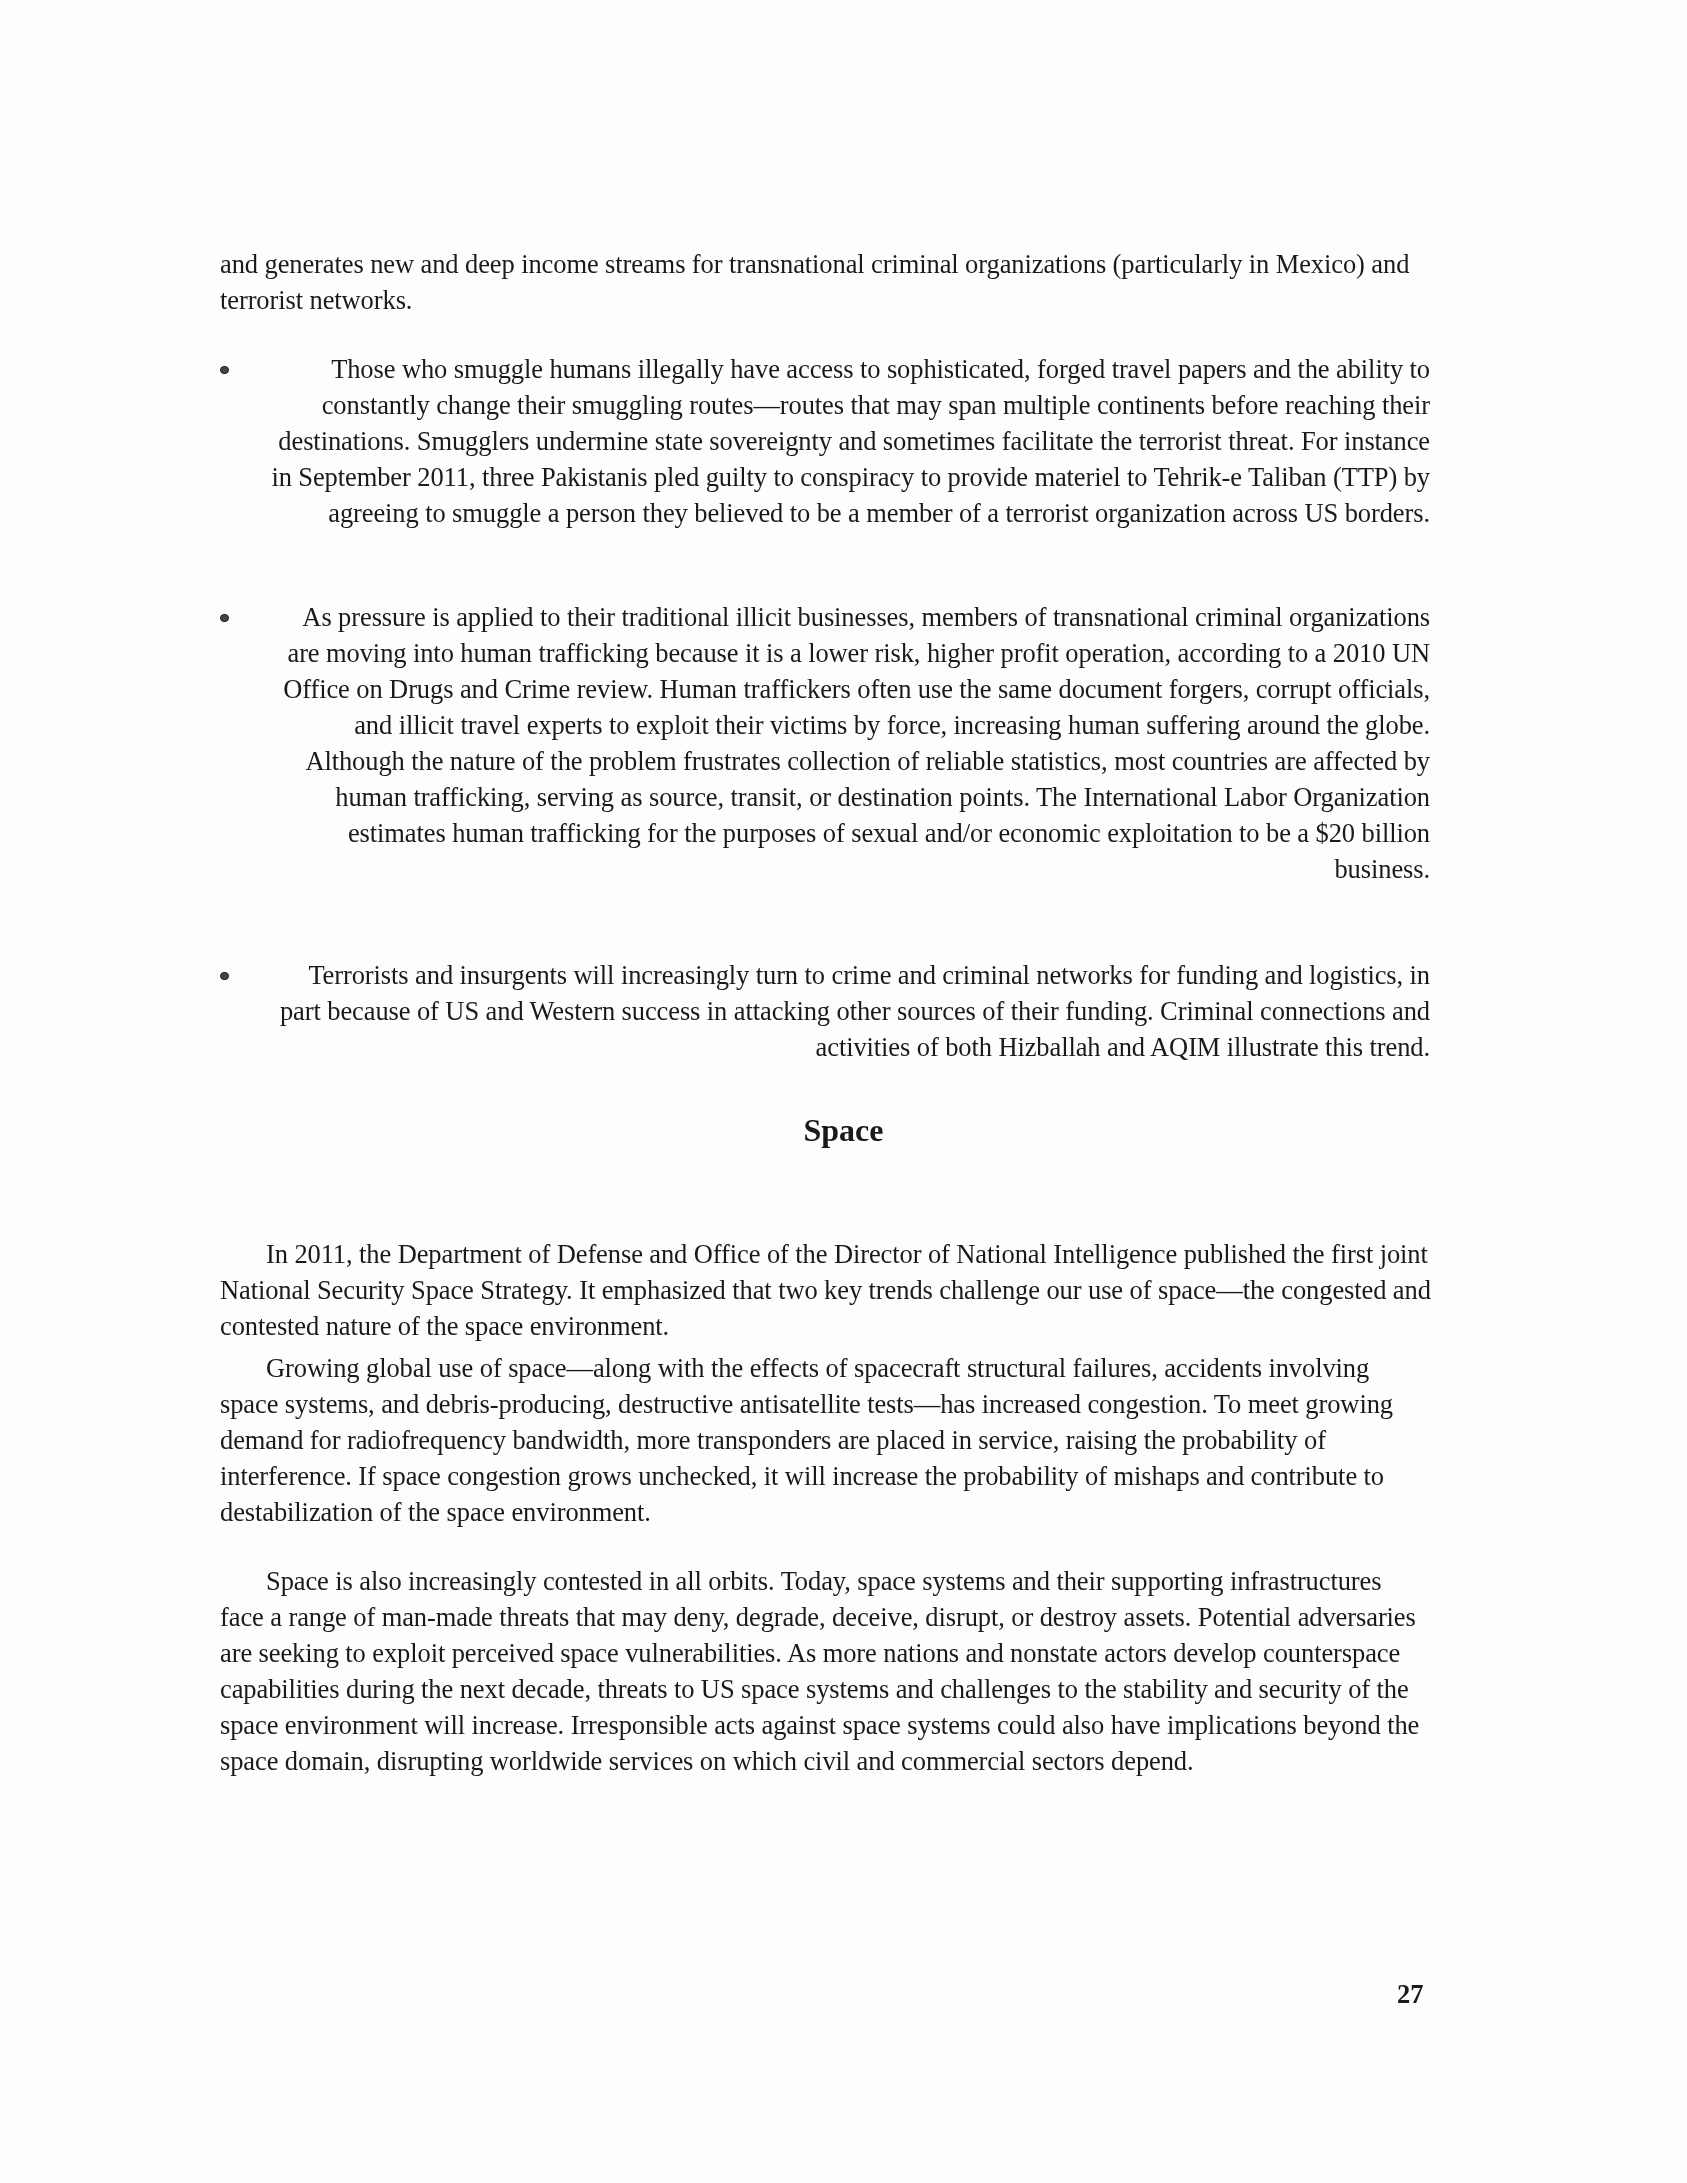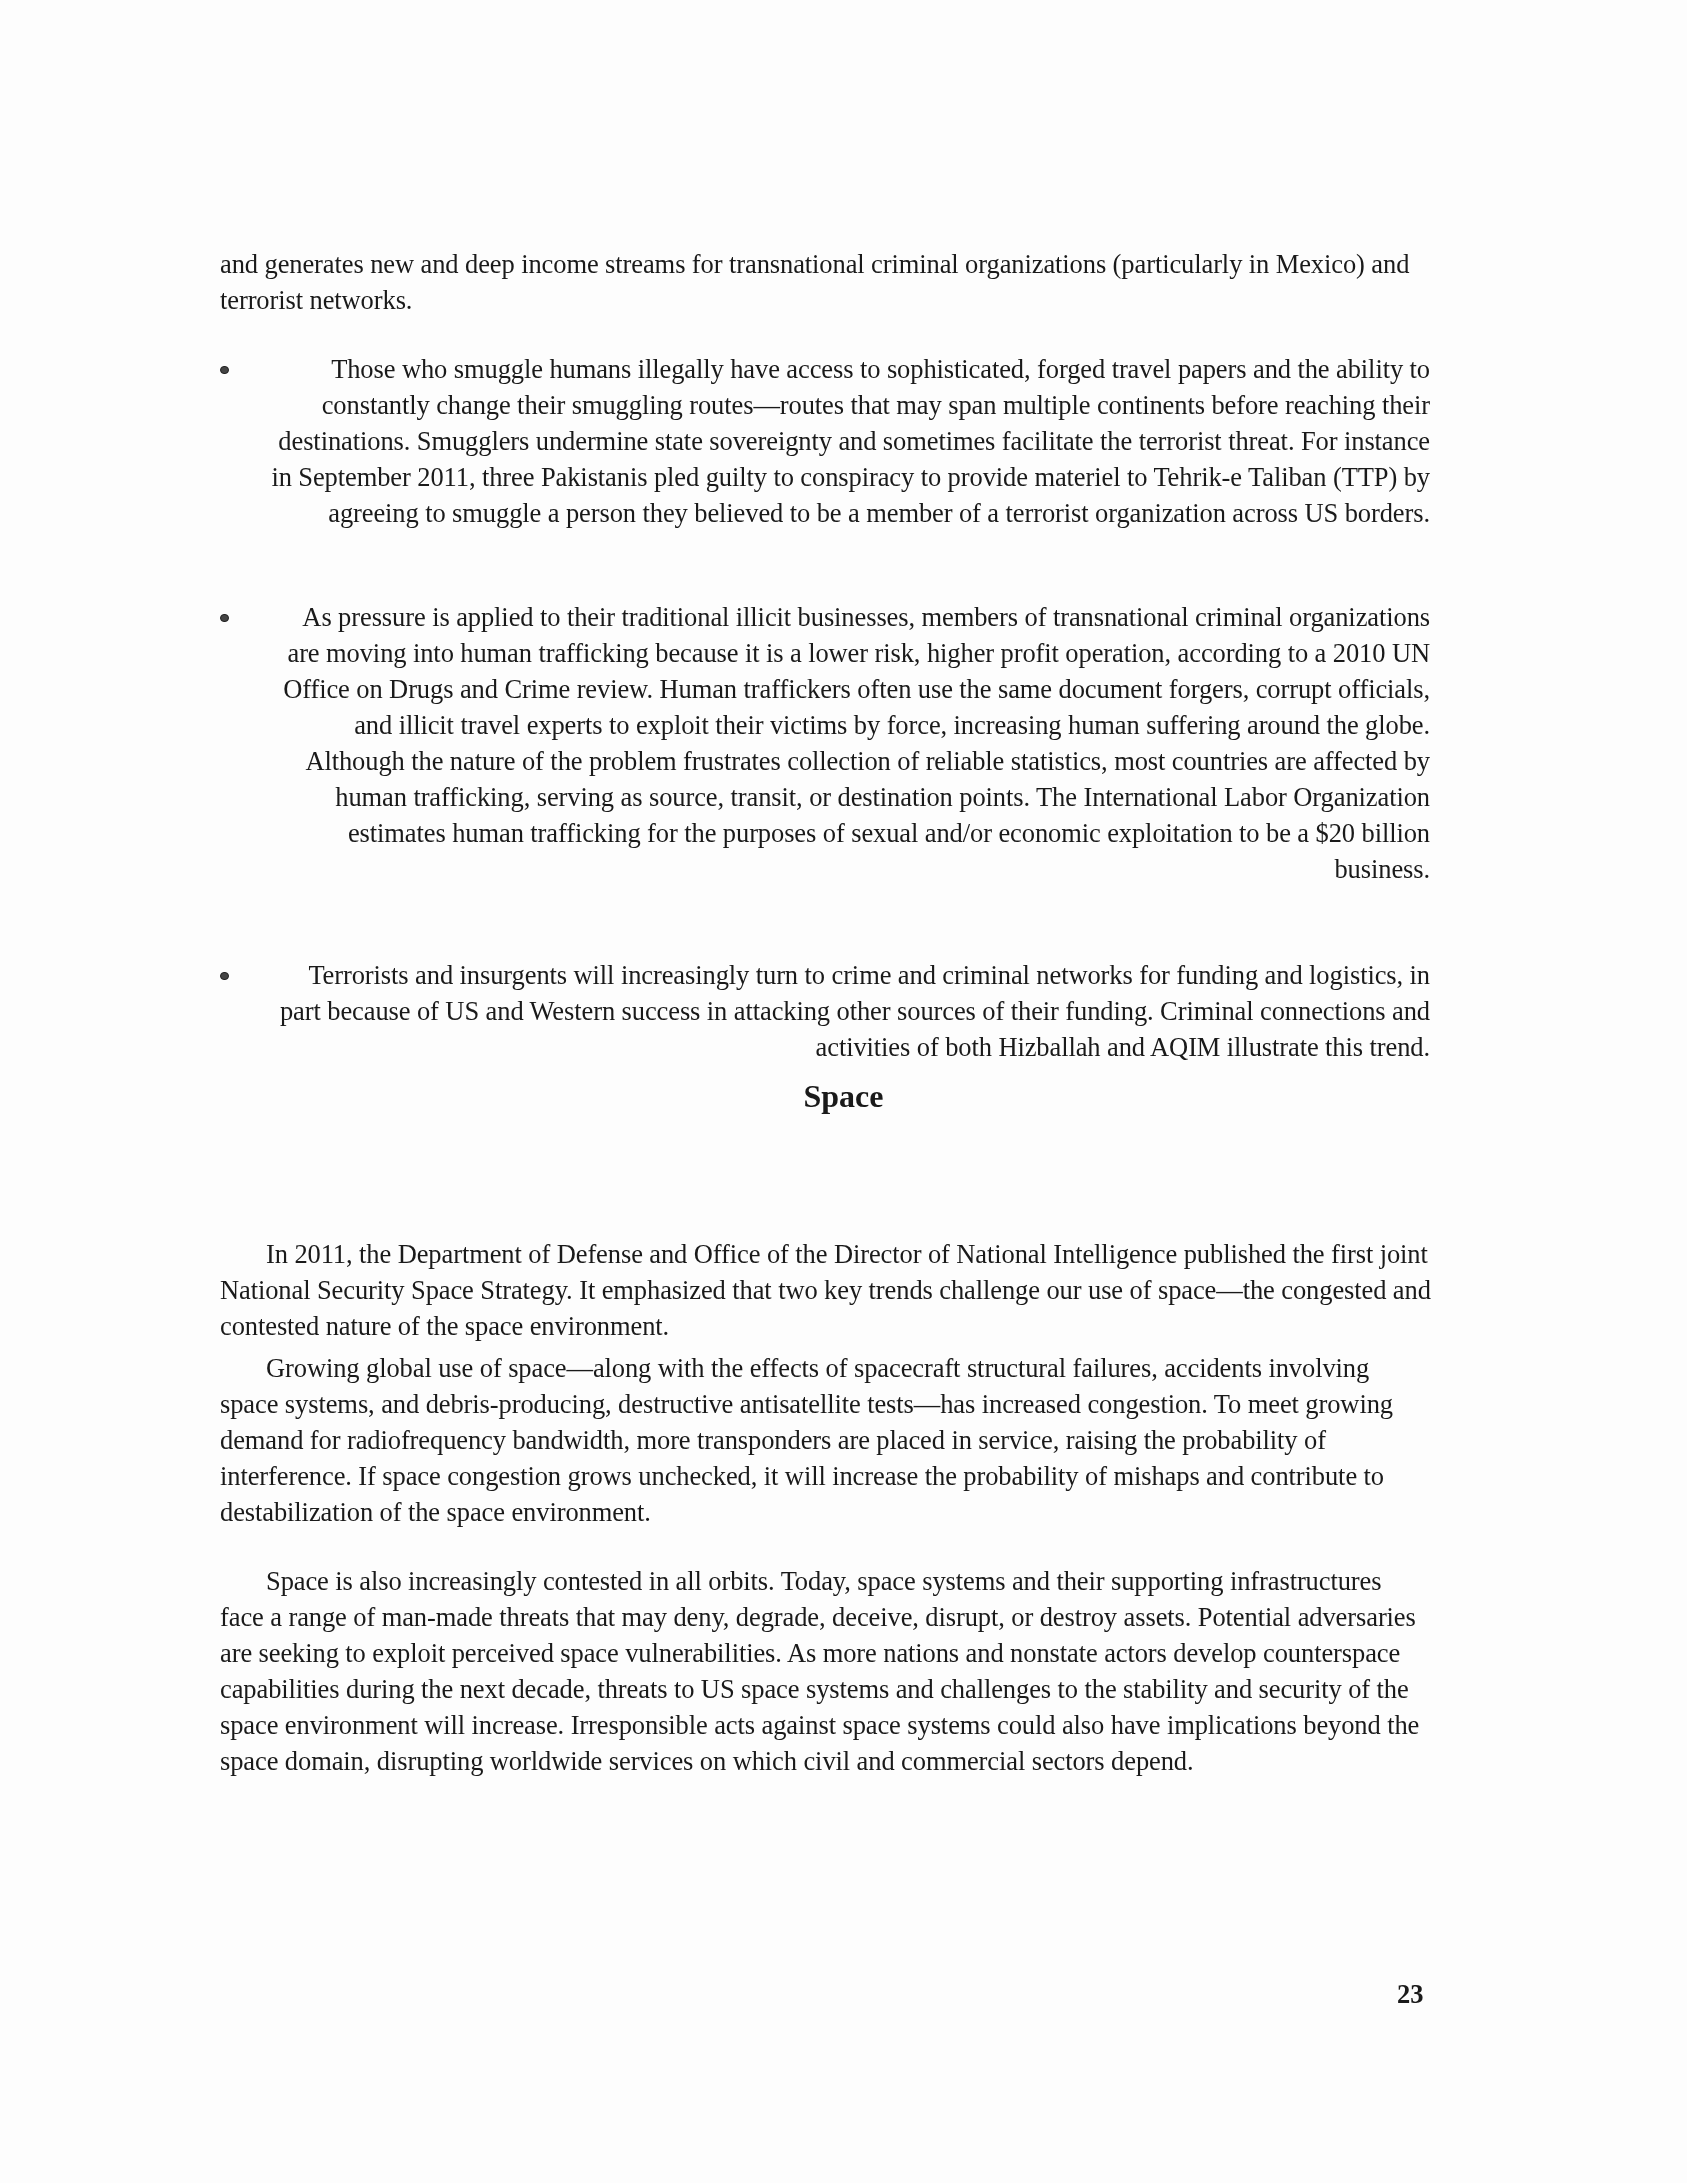--- a/index.html
+++ b/index.html
@@ -20,21 +20,21 @@
   .para { left: 220px; width: 1211px; }
   .indent { text-indent: 46px; }
   .bullet-item { left: 220px; width: 1211px; text-align: right; }
   .bullet-dot {
     position: absolute; left: 0; top: 14.6px;
     width: 8.6px; height: 8.6px; border-radius: 50%;
     background: #444; border: 1.3px solid #222; box-sizing: border-box;
   }
   .bullet-text { position: relative; margin-left: 46px; width: 1164px; }
   .heading {
-    position: absolute; left: 0; width: 1687px; top: 1076px;
+    position: absolute; left: 0; width: 1687px; top: 1110px;
     text-align: center; font-weight: bold; font-size: 32px; line-height: 40px;
   }
   .page-number {
     position: absolute; left: 1397px; top: 1978px;
     font-weight: bold; font-size: 26.5px; line-height: 32px;
   }
 </style>
 </head>
 <body>
 
@@ -58,16 +58,16 @@
   </div>
 
   <div class="heading">Space</div>
 
   <div class="text-block para indent" style="top:1236px;">In 2011, the Department of Defense and Office of the Director of National Intelligence published the first joint National Security Space Strategy.  It emphasized that two key trends challenge our use of space—the congested and contested nature of the space environment.</div>
 
   <div class="text-block para indent" style="top:1350px;">Growing global use of space—along with the effects of spacecraft structural failures, accidents involving space systems, and debris-producing, destructive antisatellite tests—has increased congestion.  To meet growing demand for radiofrequency bandwidth, more transponders are placed in service, raising the probability of interference.  If space congestion grows unchecked, it will increase the probability of mishaps and contribute to destabilization of the space environment.</div>
 
   <div class="text-block para indent" style="top:1563px;">Space is also increasingly contested in all orbits.  Today, space systems and their supporting infrastructures face a range of man-made threats that may deny, degrade, deceive, disrupt, or destroy assets.  Potential adversaries are seeking to exploit perceived space vulnerabilities.  As more nations and nonstate actors develop counterspace capabilities during the next decade, threats to US space systems and challenges to the stability and security of the space environment will increase.  Irresponsible acts against space systems could also have implications beyond the space domain, disrupting worldwide services on which civil and commercial sectors depend.</div>
 
-  <div class="page-number">23</div>
+  <div class="page-number">27</div>
 
 </div>
 
 
 </body></html>

